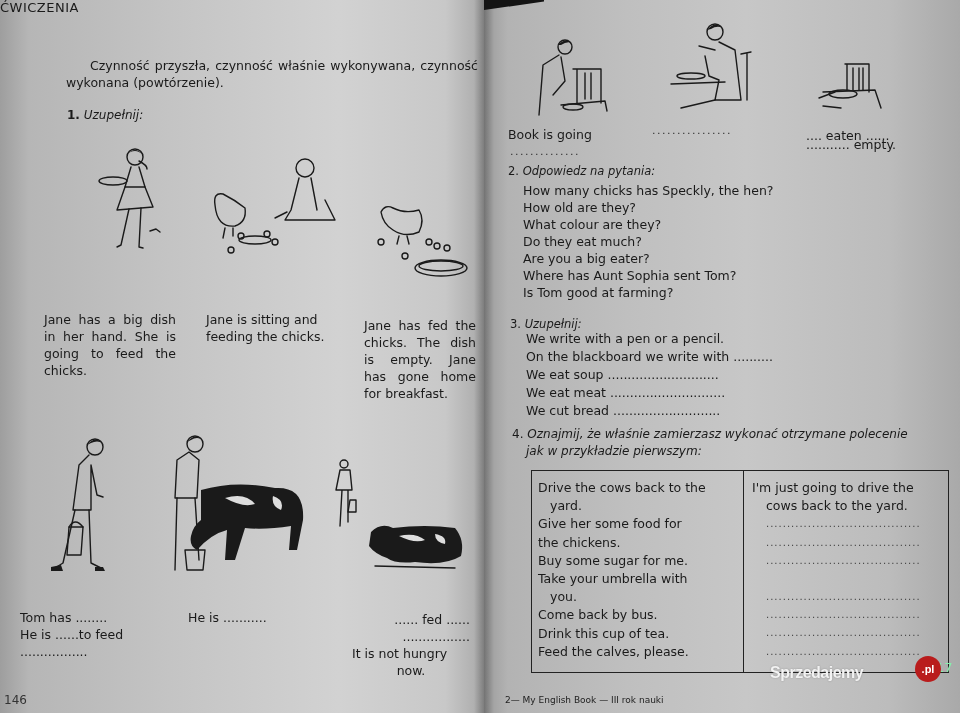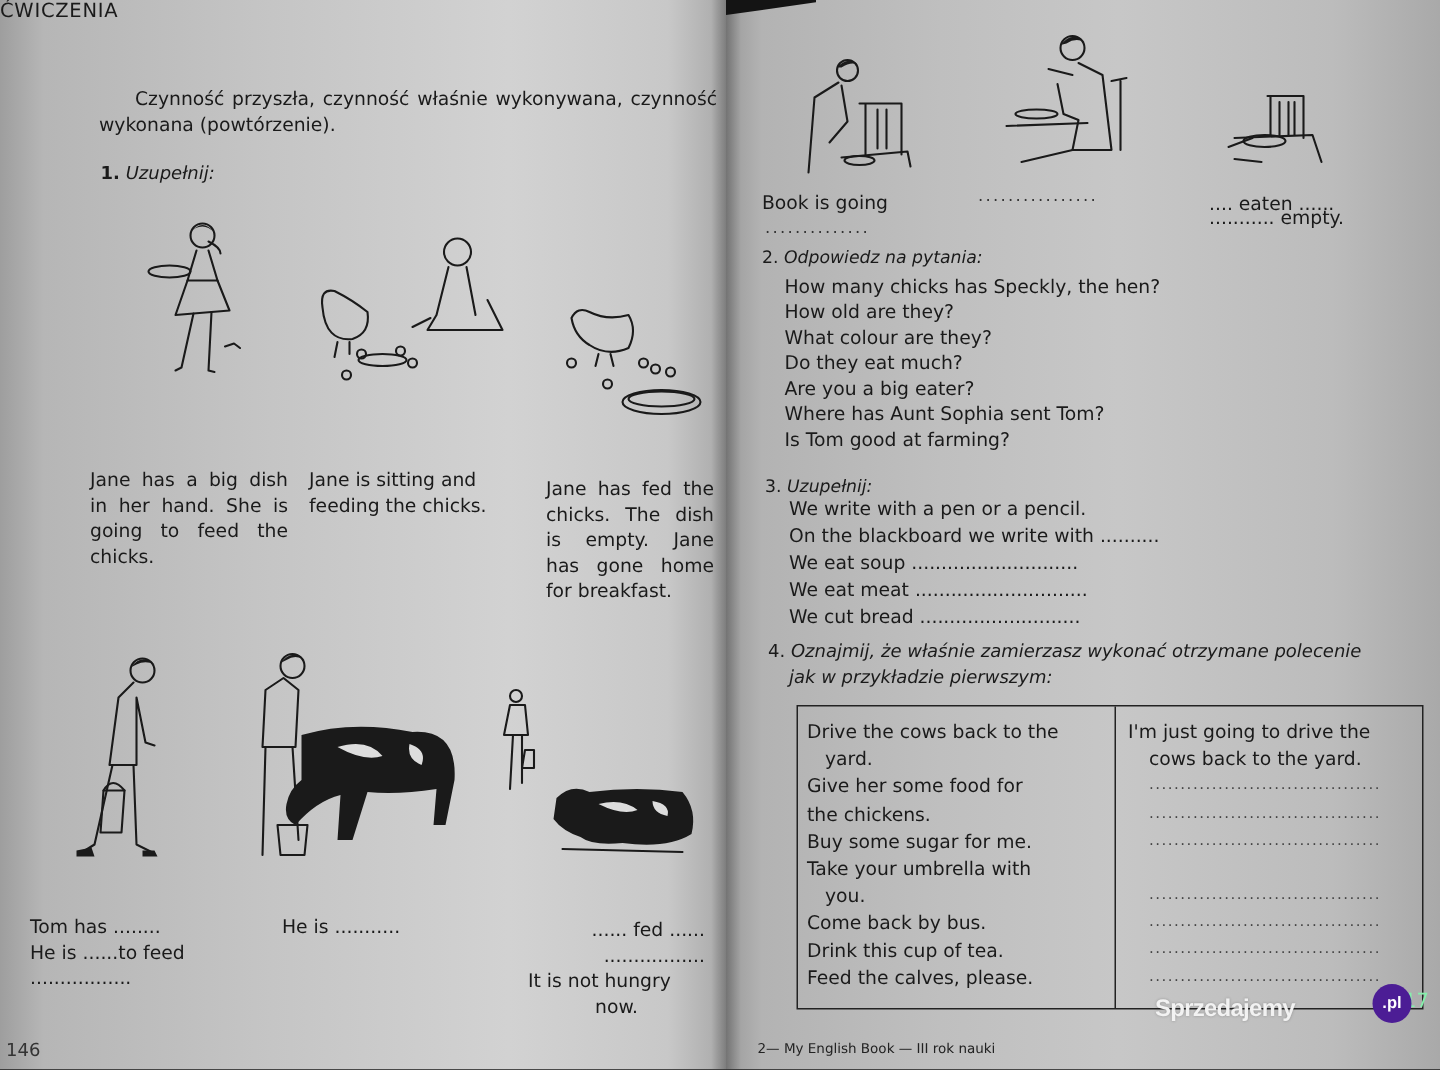--- a/index.html
+++ b/index.html
@@ -27,21 +27,21 @@
   .abs { position: absolute; }
   .title { font-size: 13px; letter-spacing: 0.5px; }
   .txt { font-size: 12.5px; line-height: 17px; }
   .italic { font-style: italic; }
   .center { text-align: center; }
   .justify { text-align: justify; }
   .l-intro { left: 66px; top: 57px; width: 412px; line-height: 17px; font-size: 12.5px; text-indent: 24px; }
   .l-ex1 { left: 67px; top: 108px; font-size: 12px; }
   .l-ex1 b { font-style: normal; }
 
-  .cap1 { left: 60px; top: 311px; width: 132px; }
+  .cap1 { left: 44px; top: 311px; width: 132px; }
   .cap2 { left: 206px; top: 311px; width: 132px; }
   .cap3 { left: 364px; top: 317px; width: 112px; }
 
   .row2-1 { left: 20px; top: 609px; width: 140px; }
   .row2-2 { left: 188px; top: 609px; width: 140px; }
   .row2-3 { left: 352px; top: 611px; width: 118px; }
 
   .page-num-left { left: 4px; top: 693px; font-size: 12px; color: #333; }
 
   
@@ -80,21 +80,21 @@
   .r-footer { left: 505px; top: 695px; font-size: 9px; color: #222; }
   .r-pagenum { left: 936px; top: 660px; font-size: 13px; color: #86efac; }
 
   .watermark {
     left: 770px; top: 664px; font-size: 16px; font-weight: bold; color: #f2f2f2;
     font-family: "Liberation Sans", sans-serif; letter-spacing: -0.5px;
     text-shadow: 0 0 2px rgba(0,0,0,0.25);
   }
   .wm-badge {
     left: 915px; top: 656px; width: 26px; height: 26px; border-radius: 50%;
-    background: #4c1d95; color: #fff; font-size: 11px; font-weight: bold;
+    background: #b91c1c; color: #fff; font-size: 11px; font-weight: bold;
     font-family: "Liberation Sans", sans-serif; display: flex; align-items: center; justify-content: center;
   }
   .dots { letter-spacing: 1.5px; color: #333; font-size: 11px; }
 </style>
 </head>
 <body>
 
 <div class="page page-left">
   <div class="abs title">ĆWICZENIA</div>
 

